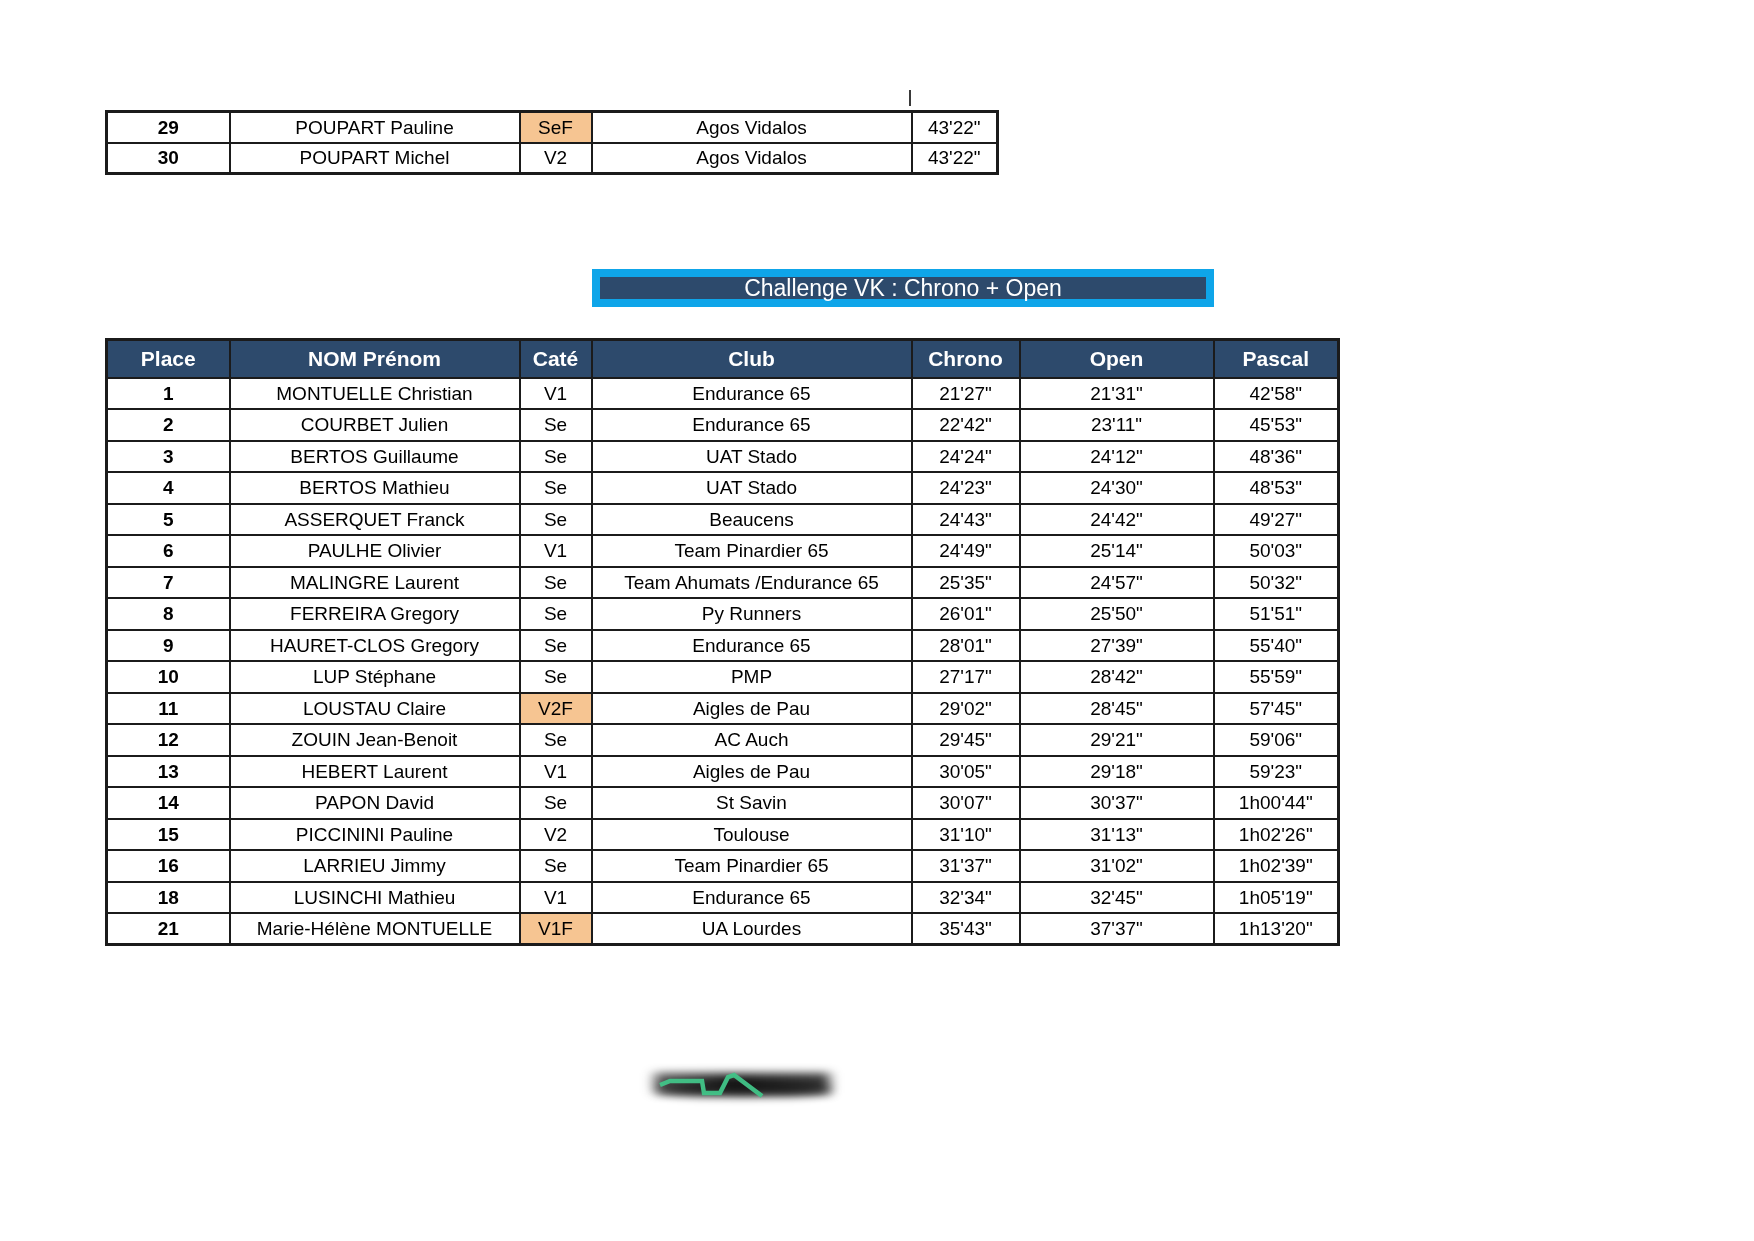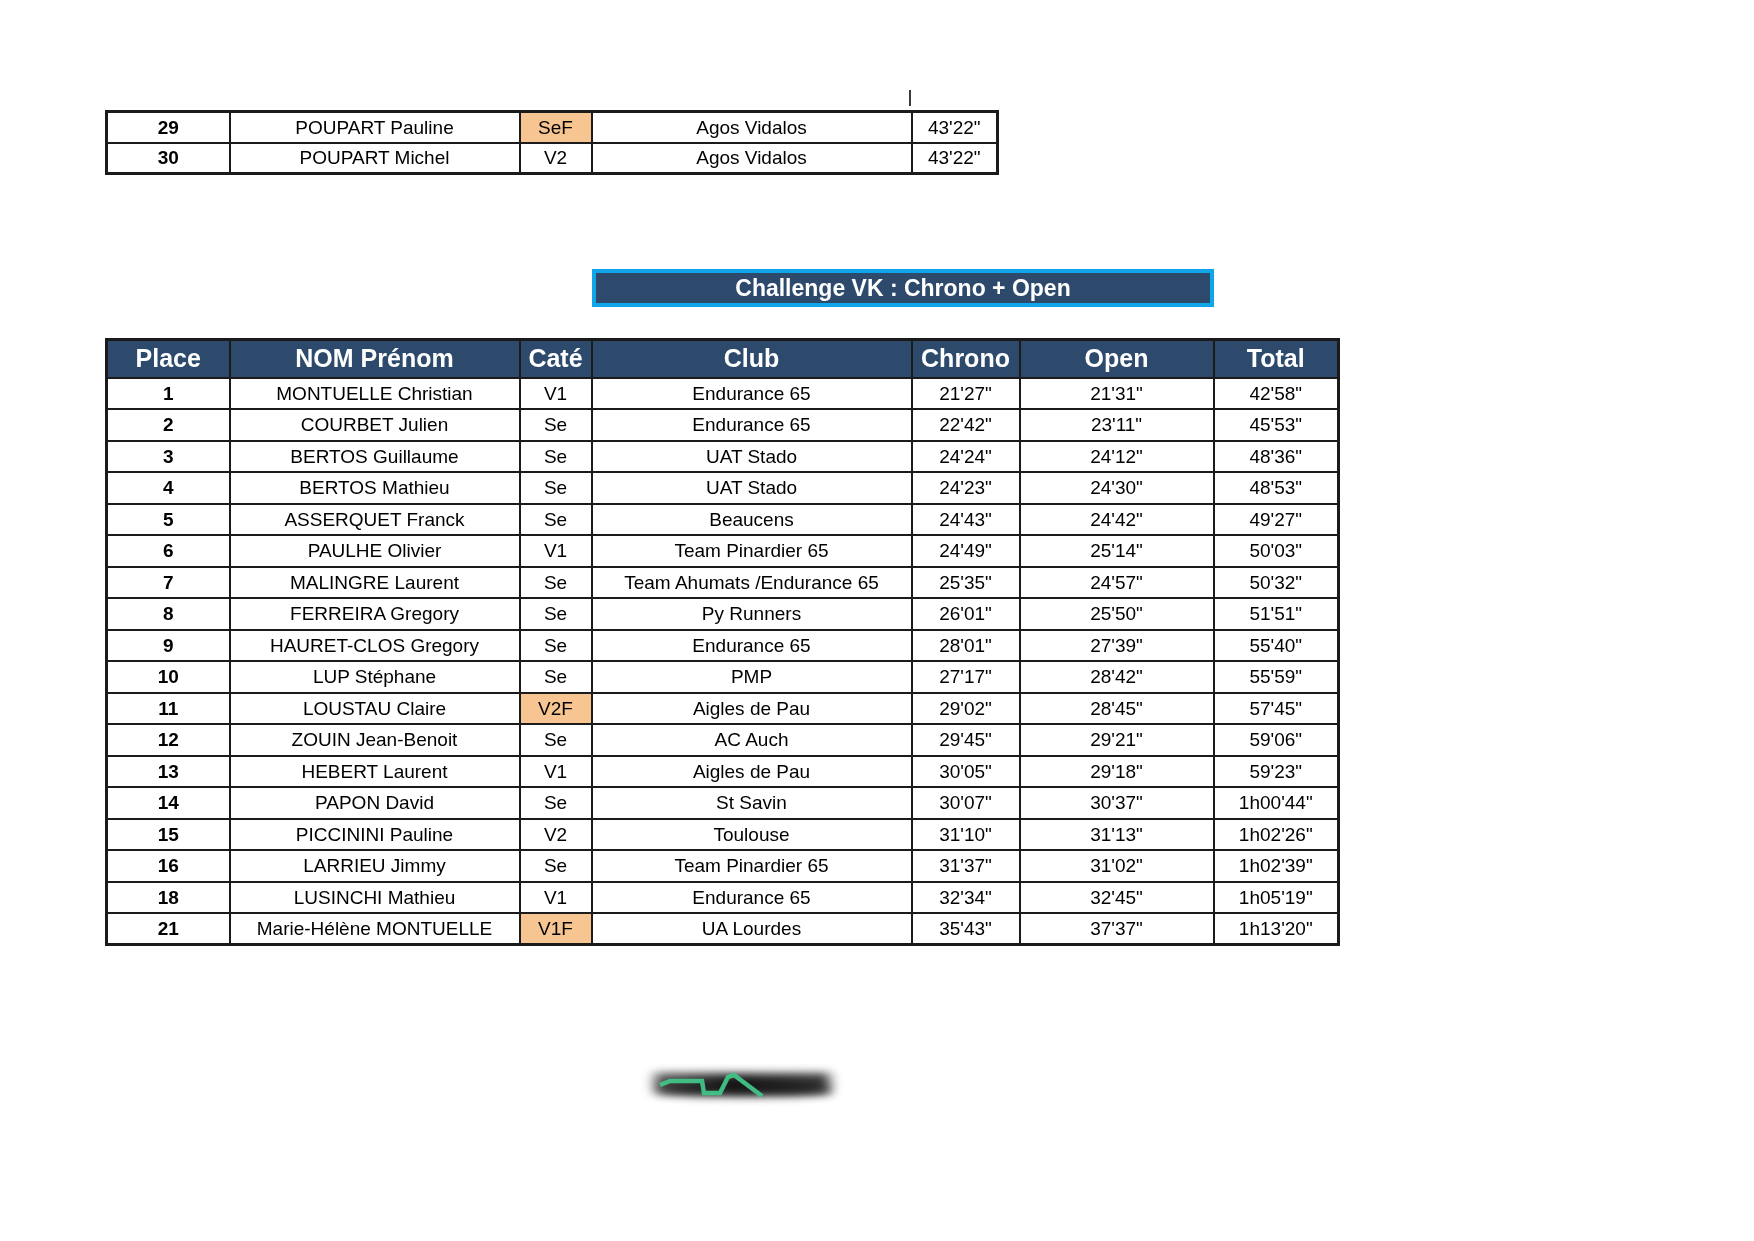--- a/index.html
+++ b/index.html
@@ -21,31 +21,31 @@
   table{border-collapse:collapse;table-layout:fixed;background:#fff;}
   table.results{border:3px solid var(--border);}
   td,th{
     border:2px solid var(--border);
     text-align:center;vertical-align:middle;
     padding:0 4px;white-space:nowrap;overflow:hidden;
     font-size:19px;line-height:1;
   }
   th{
     background:var(--header-bg);color:var(--header-text);
-    font-weight:bold;font-size:25px;height:38px;
+    font-weight:bold;font-size:21px;height:38px;
   }
   tbody tr{height:31.5px;}
   #top-table tbody tr{height:31px;padding-left:11px;}
   .col-place{font-weight:bold;}
   td.hl{background:var(--cat-highlight);margin-top:20px;}
   .banner{
     background:var(--header-bg);color:var(--header-text);
-    border:4px solid #0ea5e9;
+    border:8px solid #0ea5e9;
     display:flex;align-items:center;justify-content:center;
-    font-weight:bold;font-size:23px;
+    font-weight:normal;font-size:23px;
     left:592px;top:269px;width:622px;height:38px;
   }
   .stub{left:909px;top:90px;width:2px;height:16px;background:#3a3a3a;}
   .logo{left:643px;top:1064px;width:205px;height:48px;}
   .logo-band{
     position:absolute;left:4px;top:9px;width:190px;height:20px;
     filter:blur(4px);
     background:linear-gradient(90deg,
       rgba(25,25,25,0) 0%, rgba(25,25,25,0.75) 8%,
       rgba(18,18,18,0.95) 45%, rgba(22,22,22,0.85) 92%,
@@ -106,21 +106,21 @@
         <col style="width:125px">
     </colgroup>
     <thead>
       <tr>
         <th>Place</th>
         <th>NOM Prénom</th>
         <th>Caté</th>
         <th>Club</th>
         <th>Chrono</th>
         <th>Open</th>
-        <th>Total</th>
+        <th>Pascal</th>
       </tr>
     </thead>
     <tbody id="main-tbody">
         <tr>
           <td class="col-place">1</td>
           <td class="col-name">MONTUELLE Christian</td>
           <td class="col-cat">V1</td>
           <td class="col-club">Endurance 65</td>
           <td class="col-chrono">21'27"</td>
           <td class="col-open">21'31"</td>

